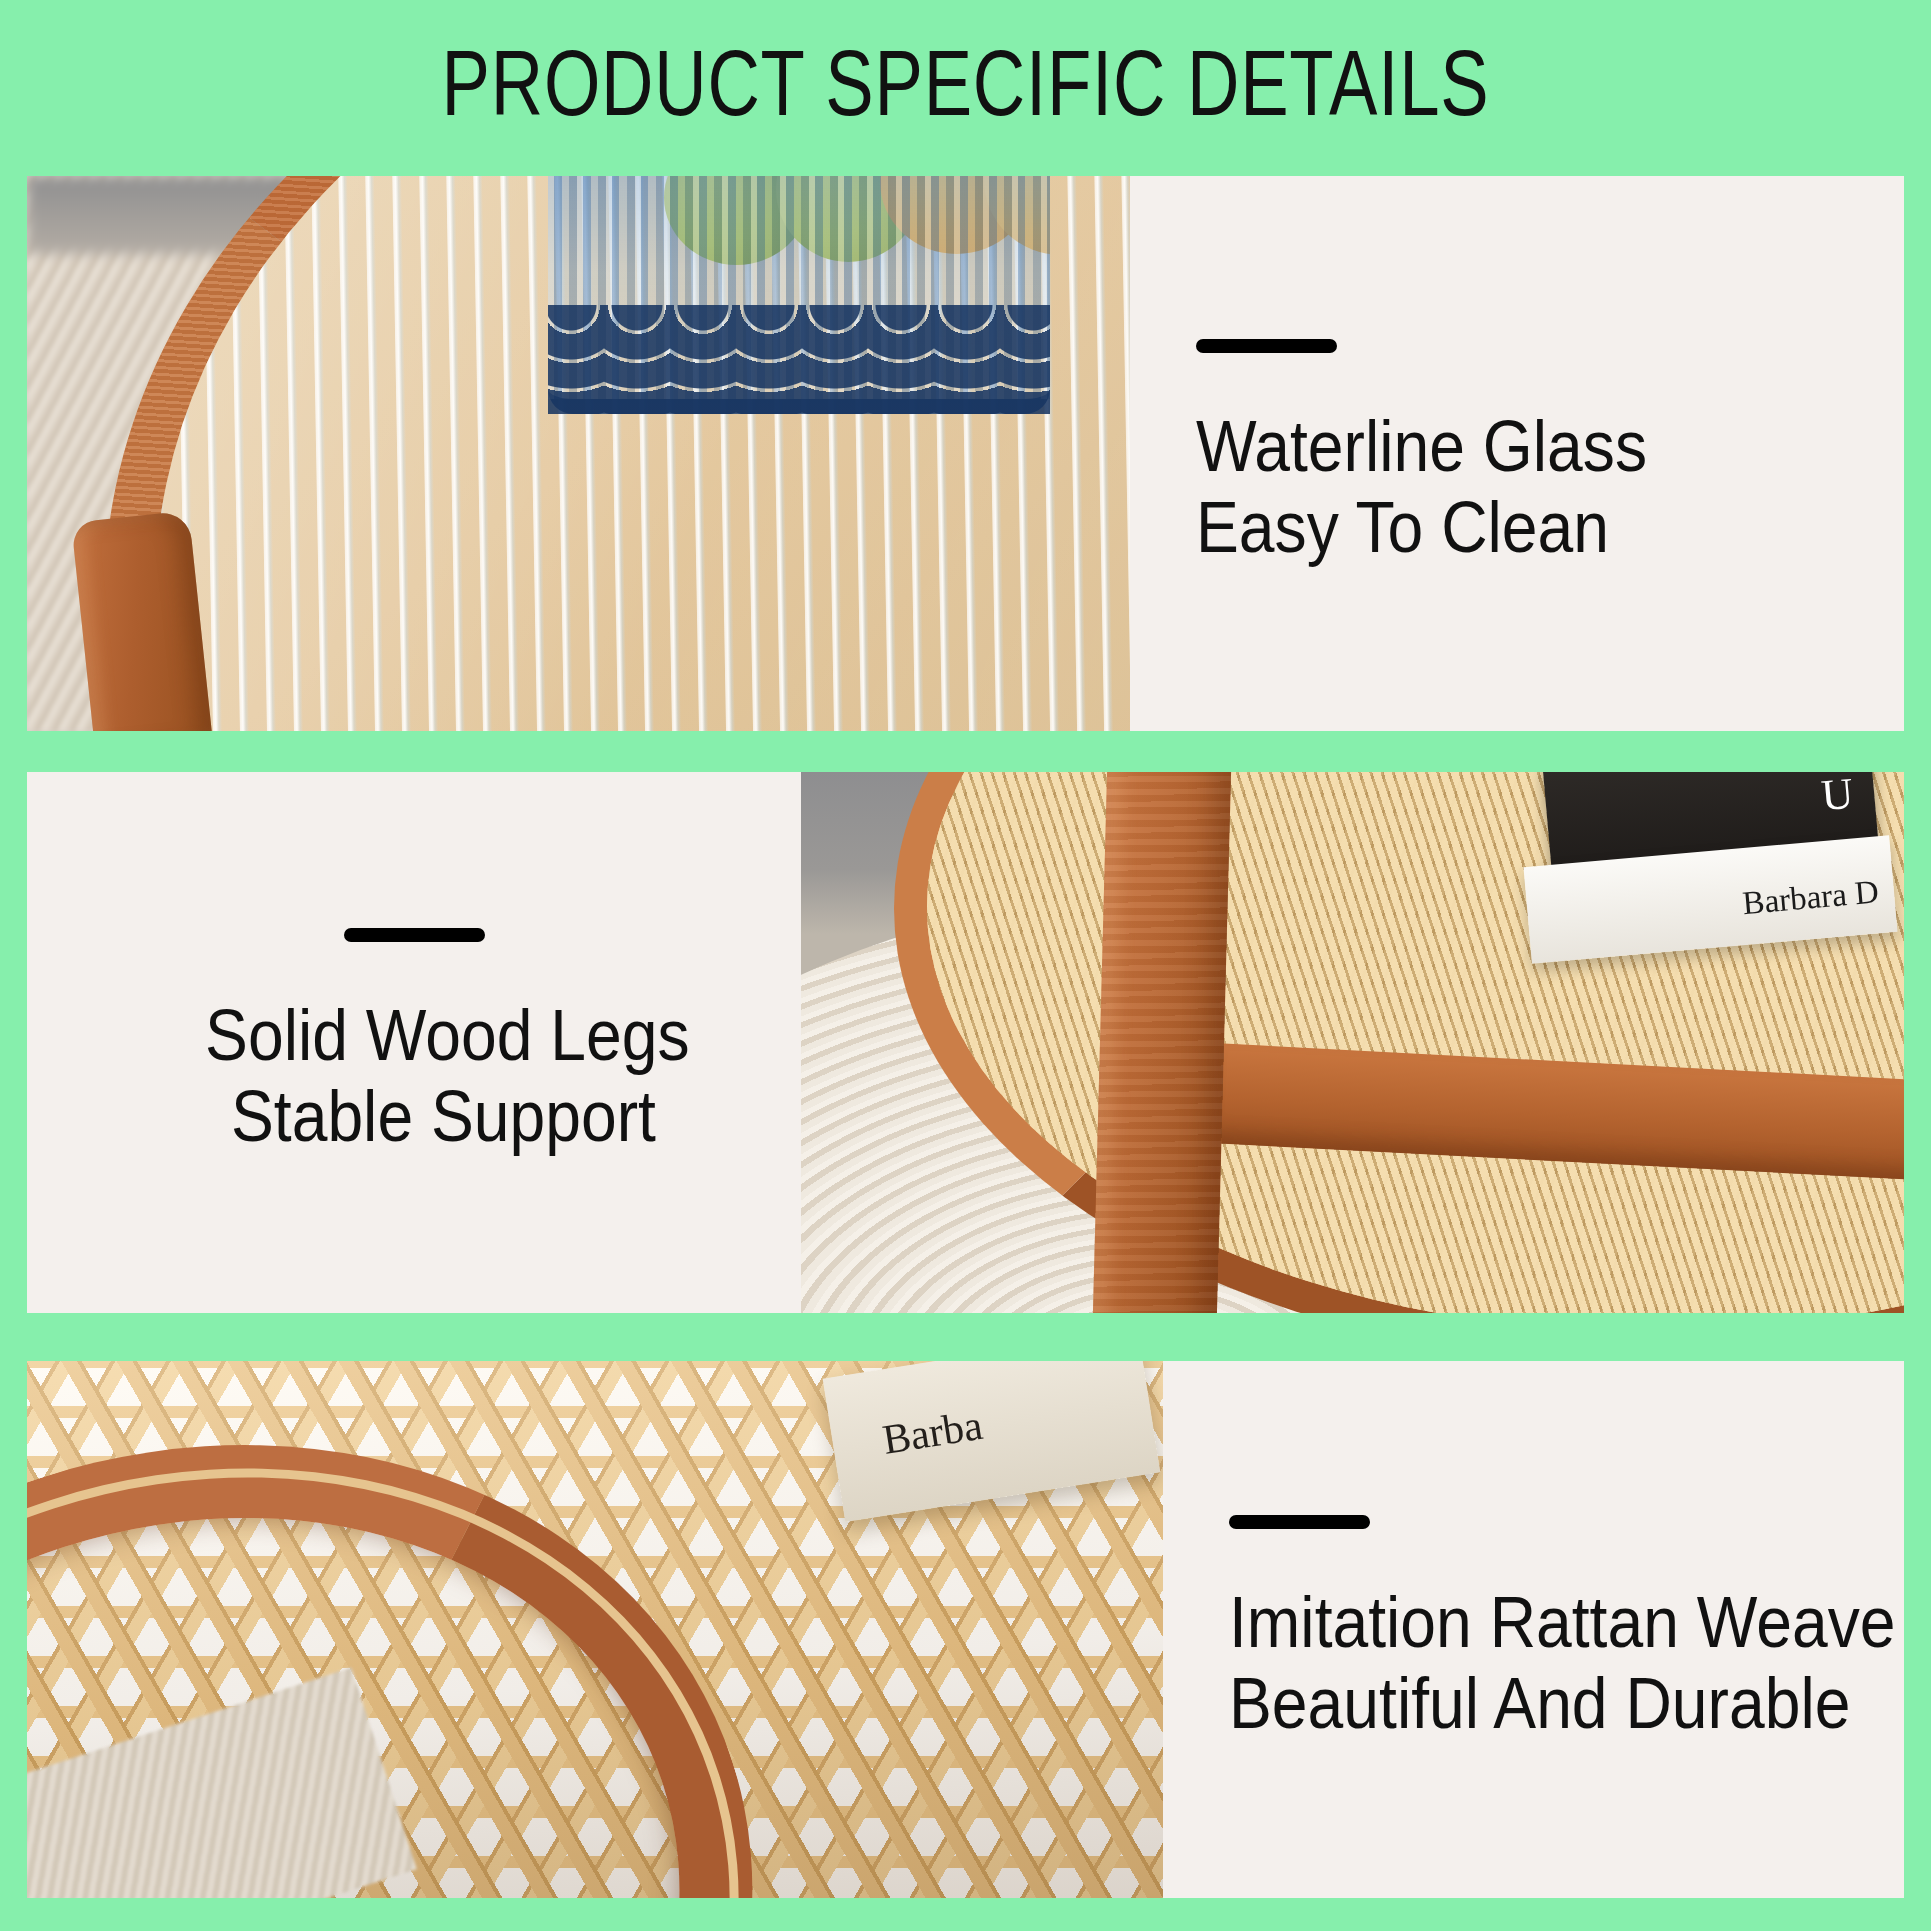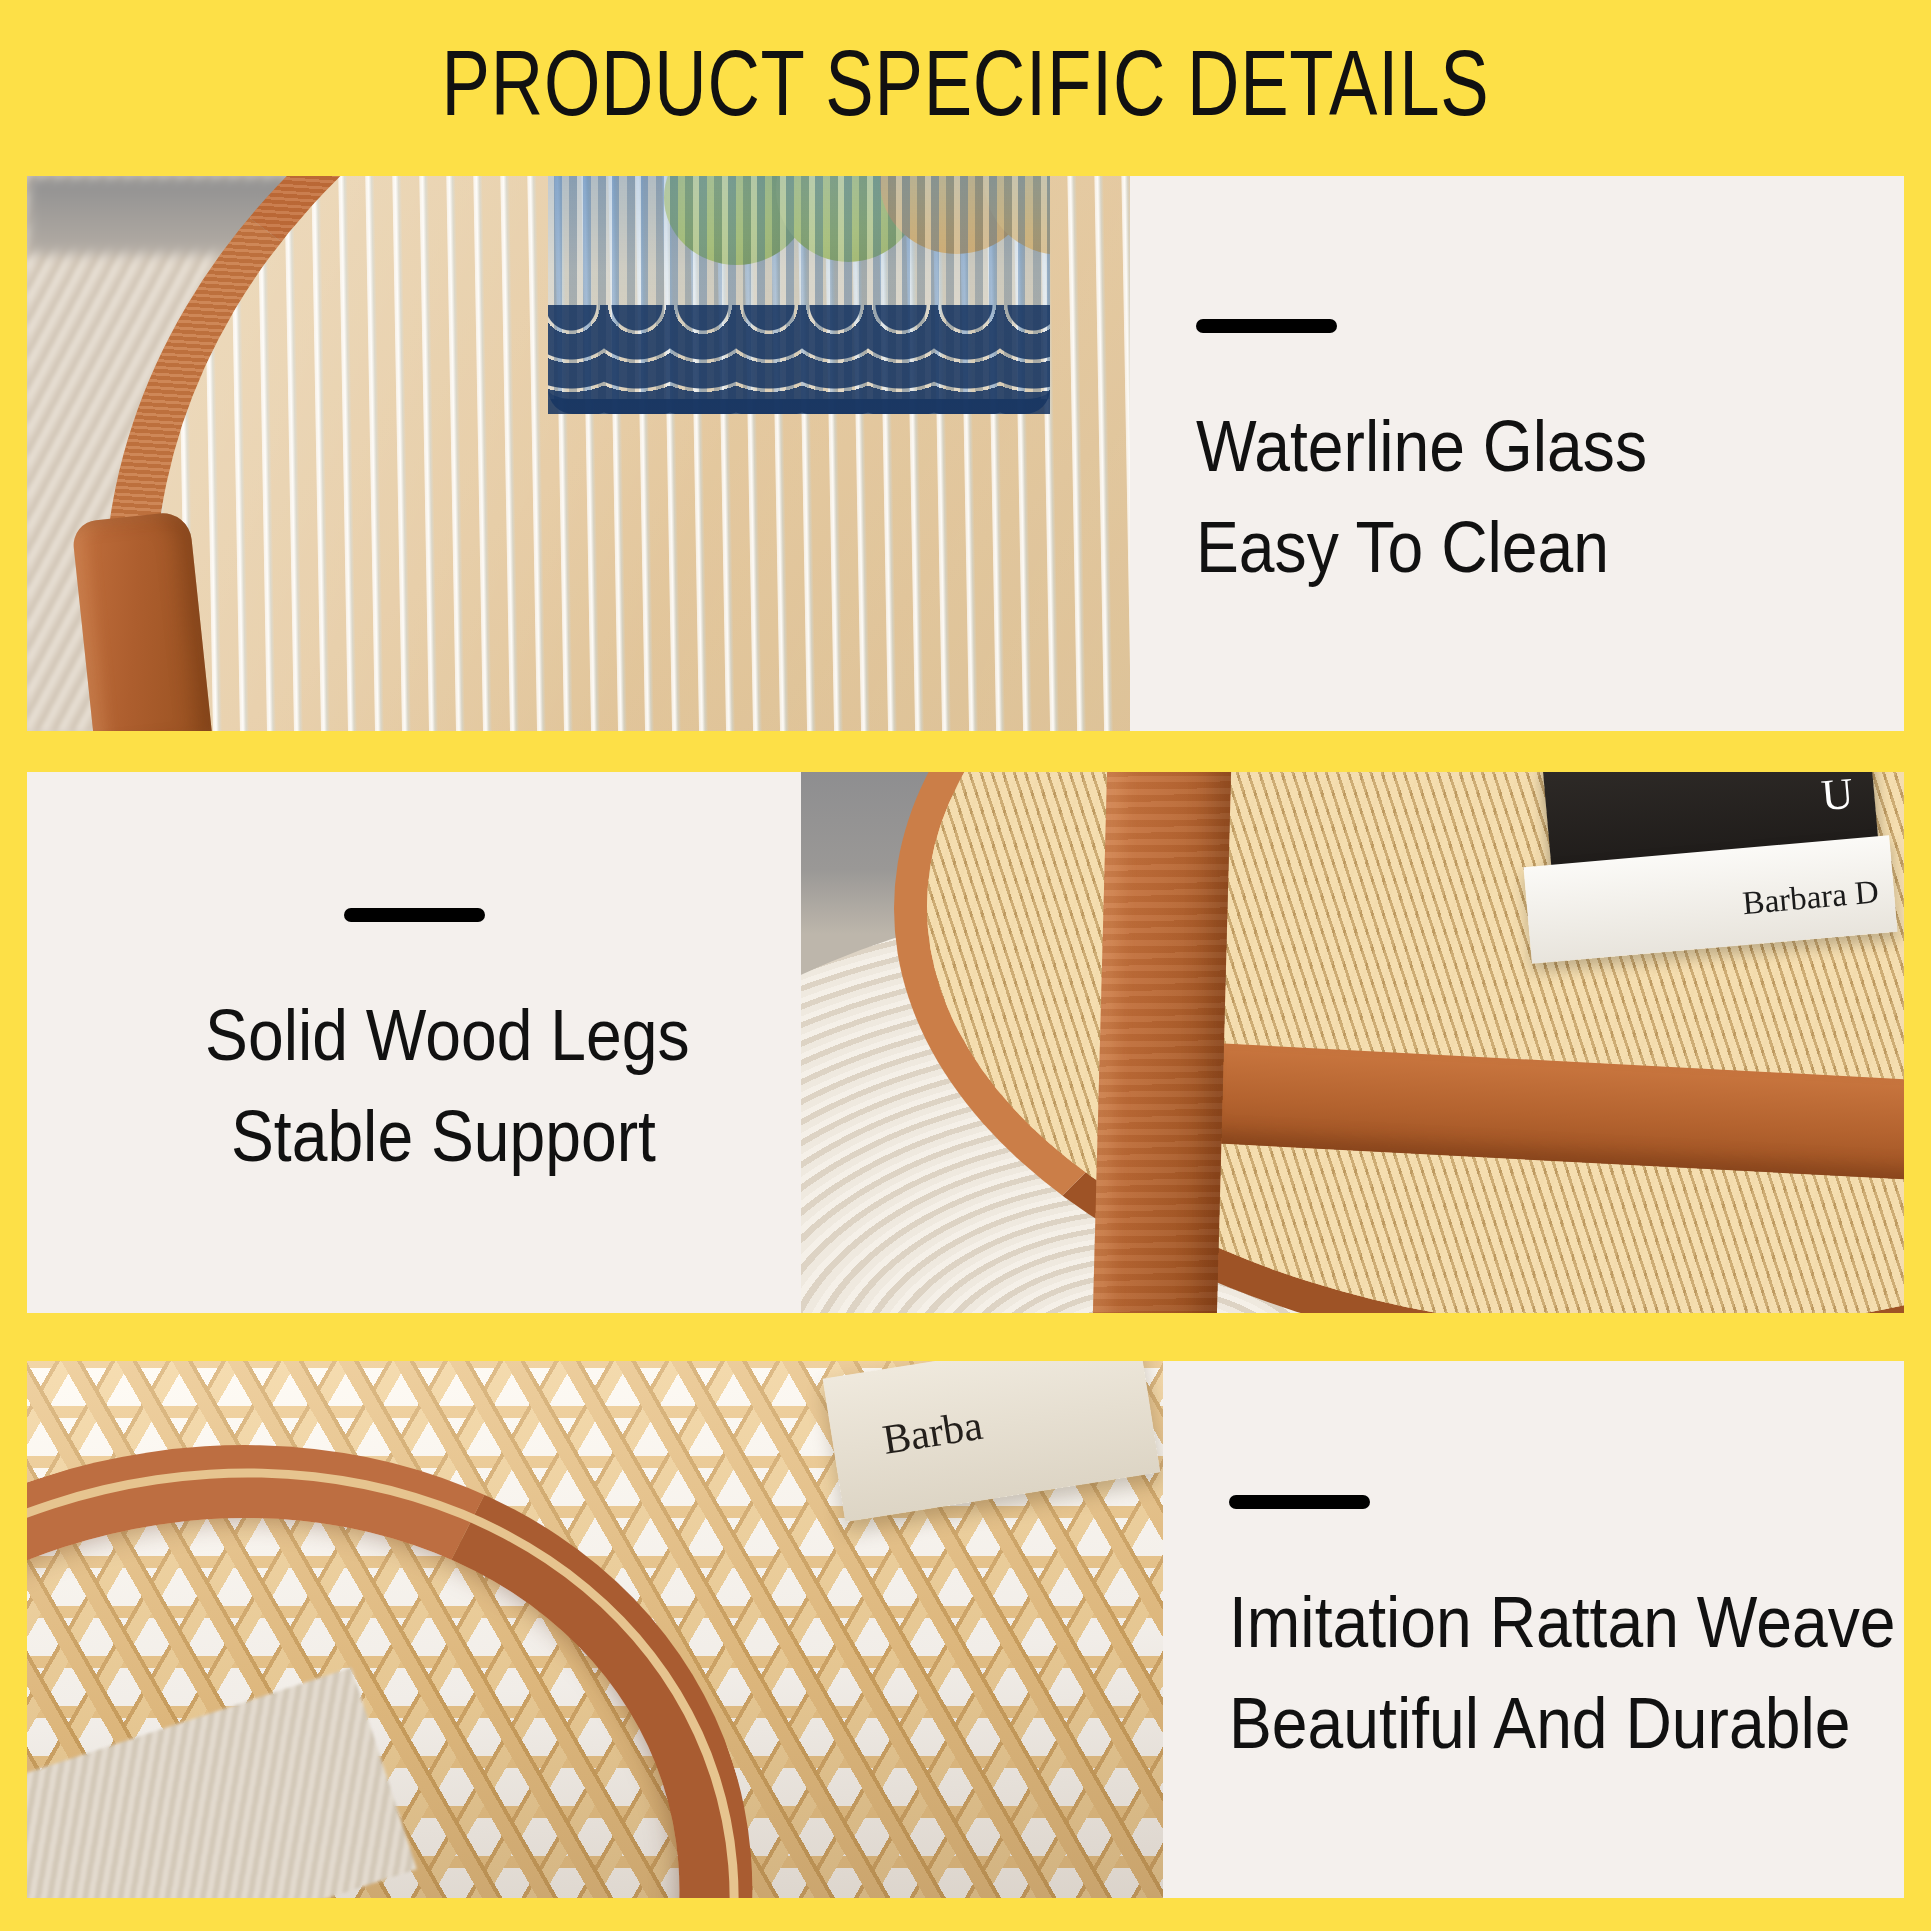--- a/index.html
+++ b/index.html
@@ -9,21 +9,21 @@
     height: 1931px;
     background: #ffffff;
     font-family: "Liberation Sans", sans-serif;
     overflow: hidden;
   }
 
   .page {
     position: relative;
     width: 1931px;
     height: 1931px;
-    background: #fde047;
+    background: #86efac;
   }
 
   
   .title {
     position: absolute;
     top: 37px;
     left: 0;
     width: 1931px;
     text-align: center;
     font-size: 93px;
@@ -54,21 +54,20 @@
     background: #d8cfc5;
   }
   .caption {
     position: relative;
     flex: 1 1 auto;
     background: #f4f0ed;
     display: flex;
     flex-direction: column;
     justify-content: center;
     padding: 0 66px;
-    gap: 20px;
   }
   .caption.right-align { align-items: center; text-align: right; }
   .caption.left-align  { align-items: flex-start; text-align: left; }
 
   .dash {
     width: 141px;
     height: 13.5px;
     background: #000000;
     border-radius: 7.7px;
     margin-bottom: 52px;

